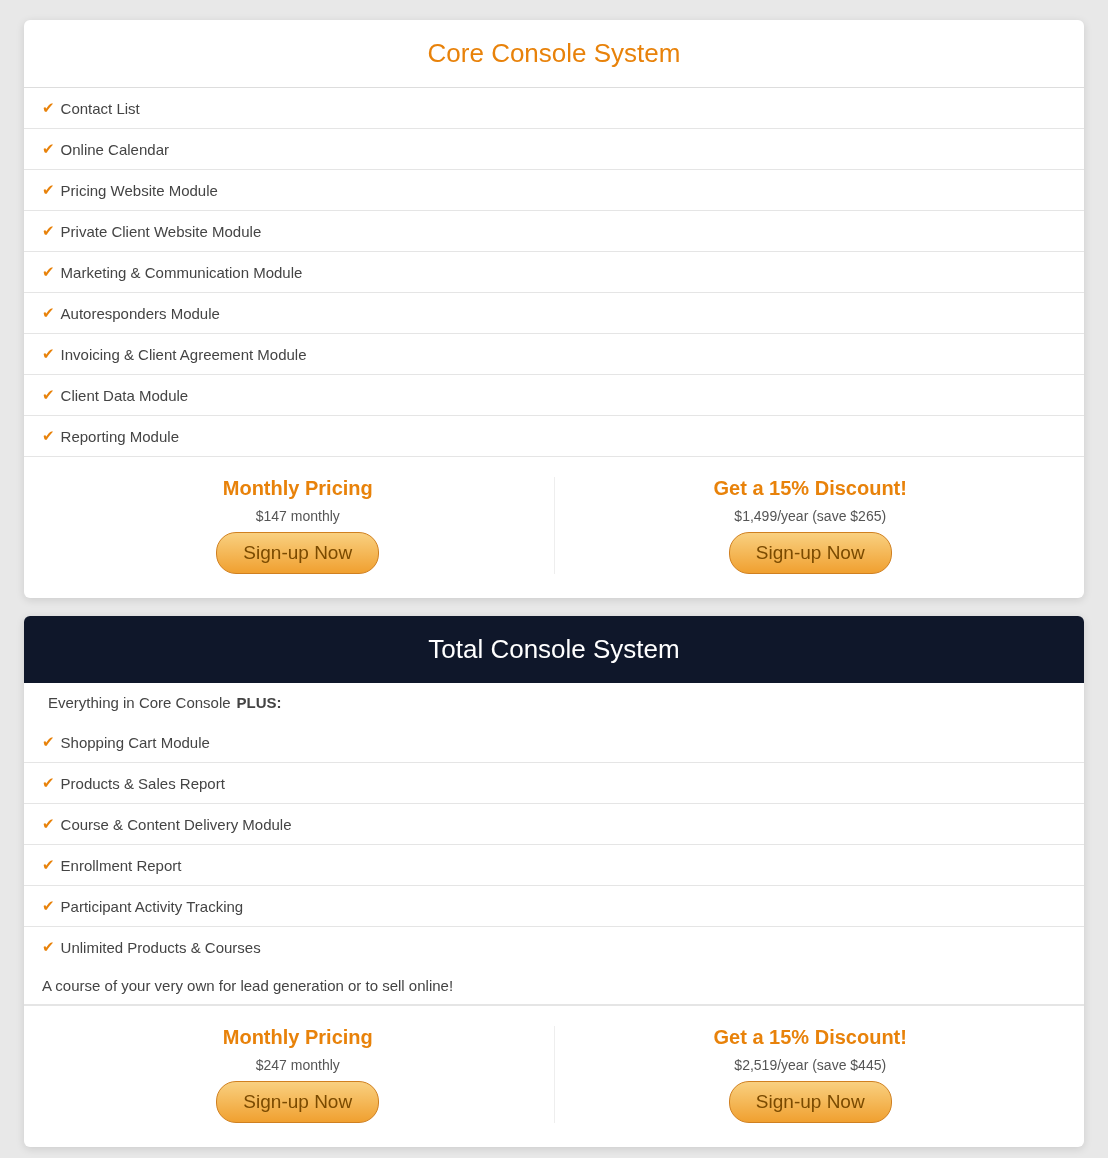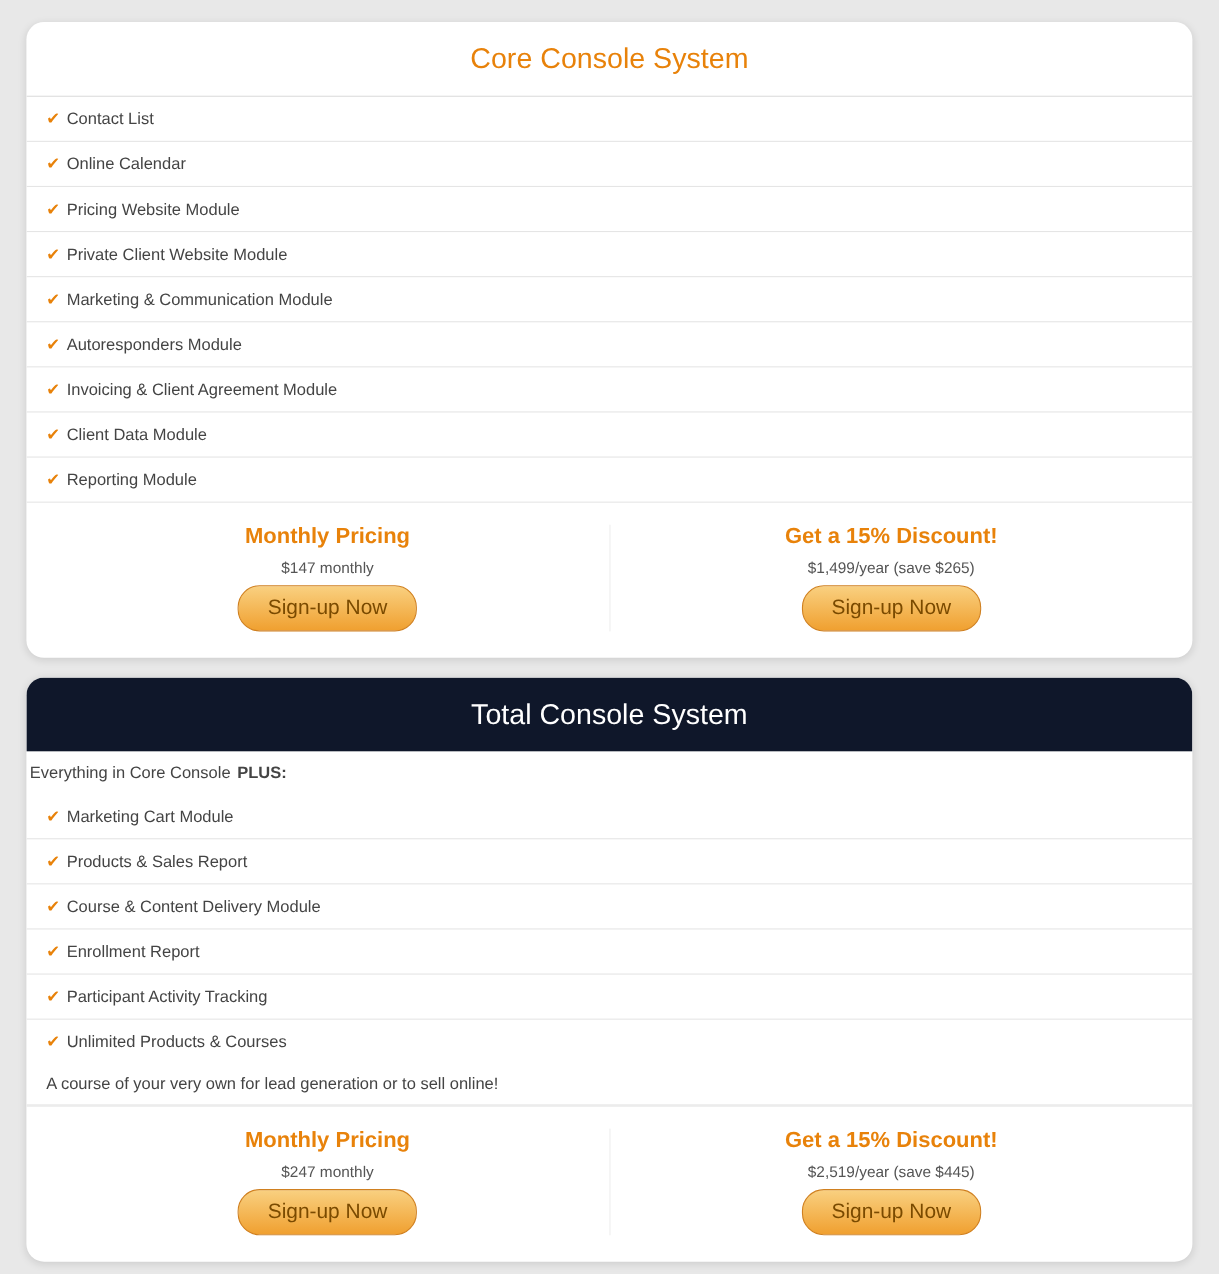--- a/index.html
+++ b/index.html
@@ -12,21 +12,21 @@
     }
     .page-wrapper {
       max-width: 1060px;
       margin: 0 auto;
       display: flex;
       flex-direction: column;
       gap: 18px;
     }
     .card {
       background: #fff;
-      border-radius: 16px;
+      border-radius: 6px;
       box-shadow: 0 2px 8px rgba(0,0,0,0.12);
       overflow: hidden;
     }
     .card-header {
       text-align: center;
       padding: 18px 20px;
       font-size: 26px;
       font-weight: 400;
     }
     .card-header.orange-bg {
@@ -50,21 +50,21 @@
     }
     .feature-item:last-child {
       border-bottom: none;
     }
     .feature-item .check {
       color: #e8820a;
       font-size: 15px;
       flex-shrink: 0;
     }
     .feature-item.no-check {
-      padding-left: 3px;
+      padding-left: 24px;
     }
     .feature-item.bold-label {
       font-weight: 700;
       border-bottom: 1px solid #e5e5e5;
     }
     .feature-item .plus-text {
       font-weight: bold;
     }
     .pricing-row {
       display: flex;
@@ -170,21 +170,21 @@
     <div class="card-header orange-bg">Total Console System</div>
     <ul class="feature-list">
       <li class="feature-item no-check">
         <span>Everything in Core Console </span>
           <span class="plus-text">PLUS:</span>
       </li>
     </ul>
     <ul class="feature-list">
     <li class="feature-item">
           <span class="check">✔</span>
-          <span>Marketing Cart Module</span>
+          <span>Shopping Cart Module</span>
         </li>
         <li class="feature-item">
           <span class="check">✔</span>
           <span>Products &amp; Sales Report</span>
         </li>
         <li class="feature-item">
           <span class="check">✔</span>
           <span>Course &amp; Content Delivery Module</span>
         </li>
         <li class="feature-item">

